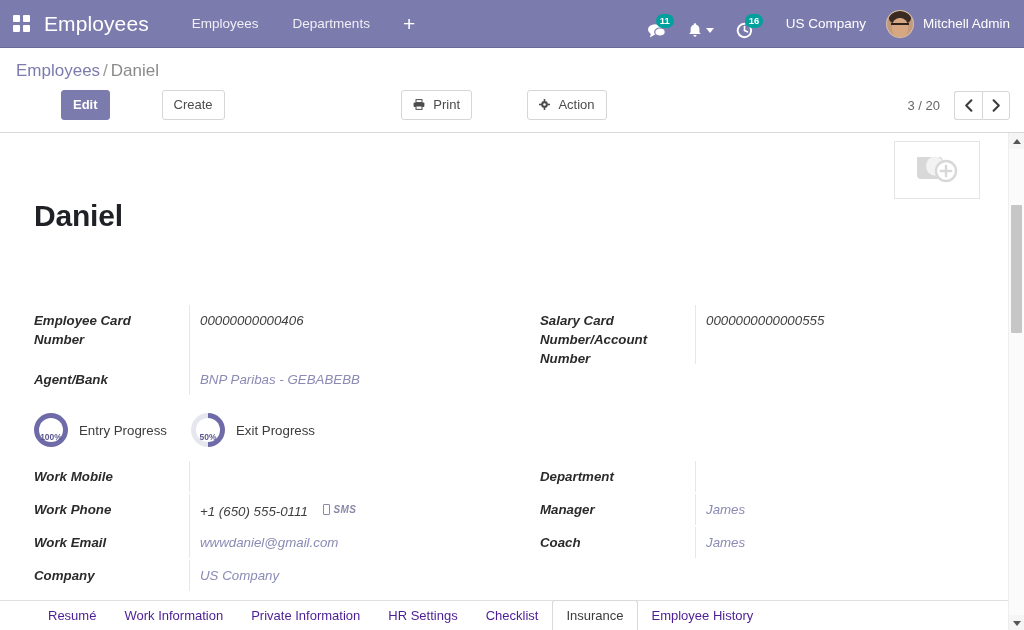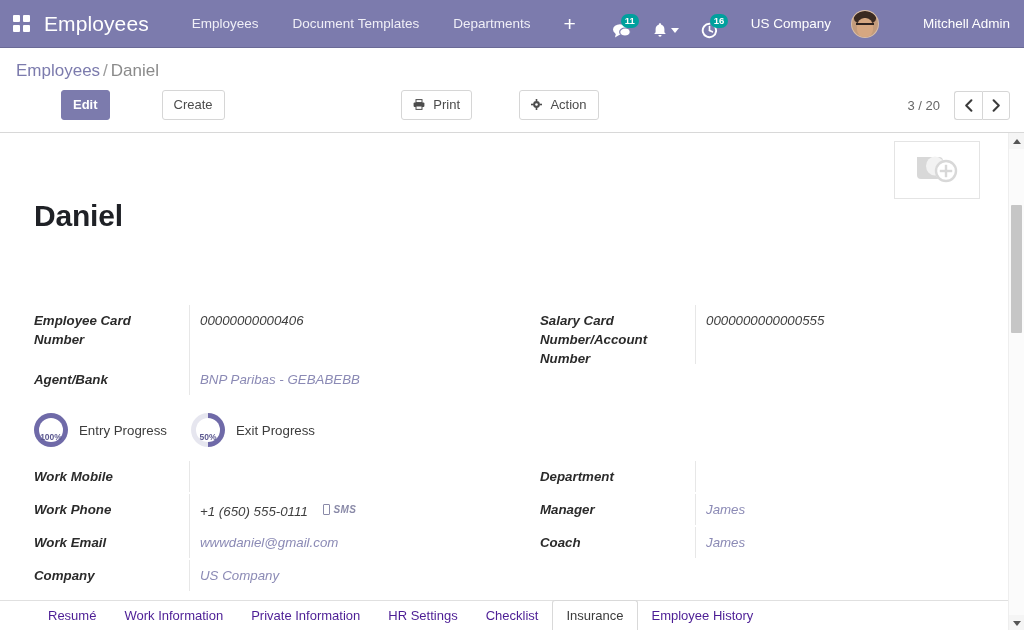--- a/index.html
+++ b/index.html
@@ -88,21 +88,21 @@
     border-left: 4px solid transparent;
     border-right: 4px solid transparent;
     border-top: 5px solid #ffffff;
     margin-left: 4px;
   }
   .company-name {
     font-size: 13.5px; color: #ffffff;
     padding: 0 14px 0 22px; cursor: pointer; white-space: nowrap;
   }
   .user-menu {
-    display: flex; align-items: center; cursor: pointer; padding-left: 6px; gap: 35px;
+    display: flex; align-items: center; cursor: pointer; padding-left: 6px;
   }
   .avatar {
     width: 28px; height: 28px; border-radius: 50%;
     background: #c39b7b;
     overflow: hidden; position: relative;
     border: 1px solid rgba(255,255,255,.35);
     flex: none;
   }
   .avatar .hair {
     position: absolute; top: 0; left: 2px; right: 2px; height: 13px;
@@ -155,21 +155,21 @@
   }
   .btn-primary {
     background: #7c7bad;
     border-color: #7c7bad;
     color: #ffffff;
     font-weight: bold;
     margin-right: 5px;
   }
   .cp-center {
     position: absolute; left: 340px; top: 6px;
-    display: flex; 
+    display: flex; gap: 8px;
   }
   .btn-ico { margin-right: 5px; font-size: 12px; }
 
   .cp-right {
     margin-left: auto;
     display: flex; align-items: center;
   }
   .pager-count {
     font-size: 13px; color: #666666; padding-right: 14px; white-space: nowrap;
   }
@@ -369,21 +369,20 @@
       <i></i>
         <i></i>
         <i></i>
         <i></i>
     </span>
   </div>
   <div class="brand">Employees</div>
 
   <div class="navmenu">
     <div class="nav-item">Employees</div>
-    <div class="nav-item">Document Templates</div>
     <div class="nav-item">Departments</div>
     <div class="nav-plus">+</div>
   </div>
 
   <div class="nav-right">
     <div class="sys-icon">
       <svg width="19" height="17" viewBox="0 0 19 17">
         <ellipse cx="8" cy="7.5" rx="7" ry="5.2" fill="#ffffff"></ellipse>
         <path d="M4 11 L3 15.5 L8 12.4 Z" fill="#ffffff"></path>
         <ellipse cx="13" cy="10" rx="5.3" ry="4" fill="#ffffff" stroke="#7c7bad" stroke-width="1.2"></ellipse>

